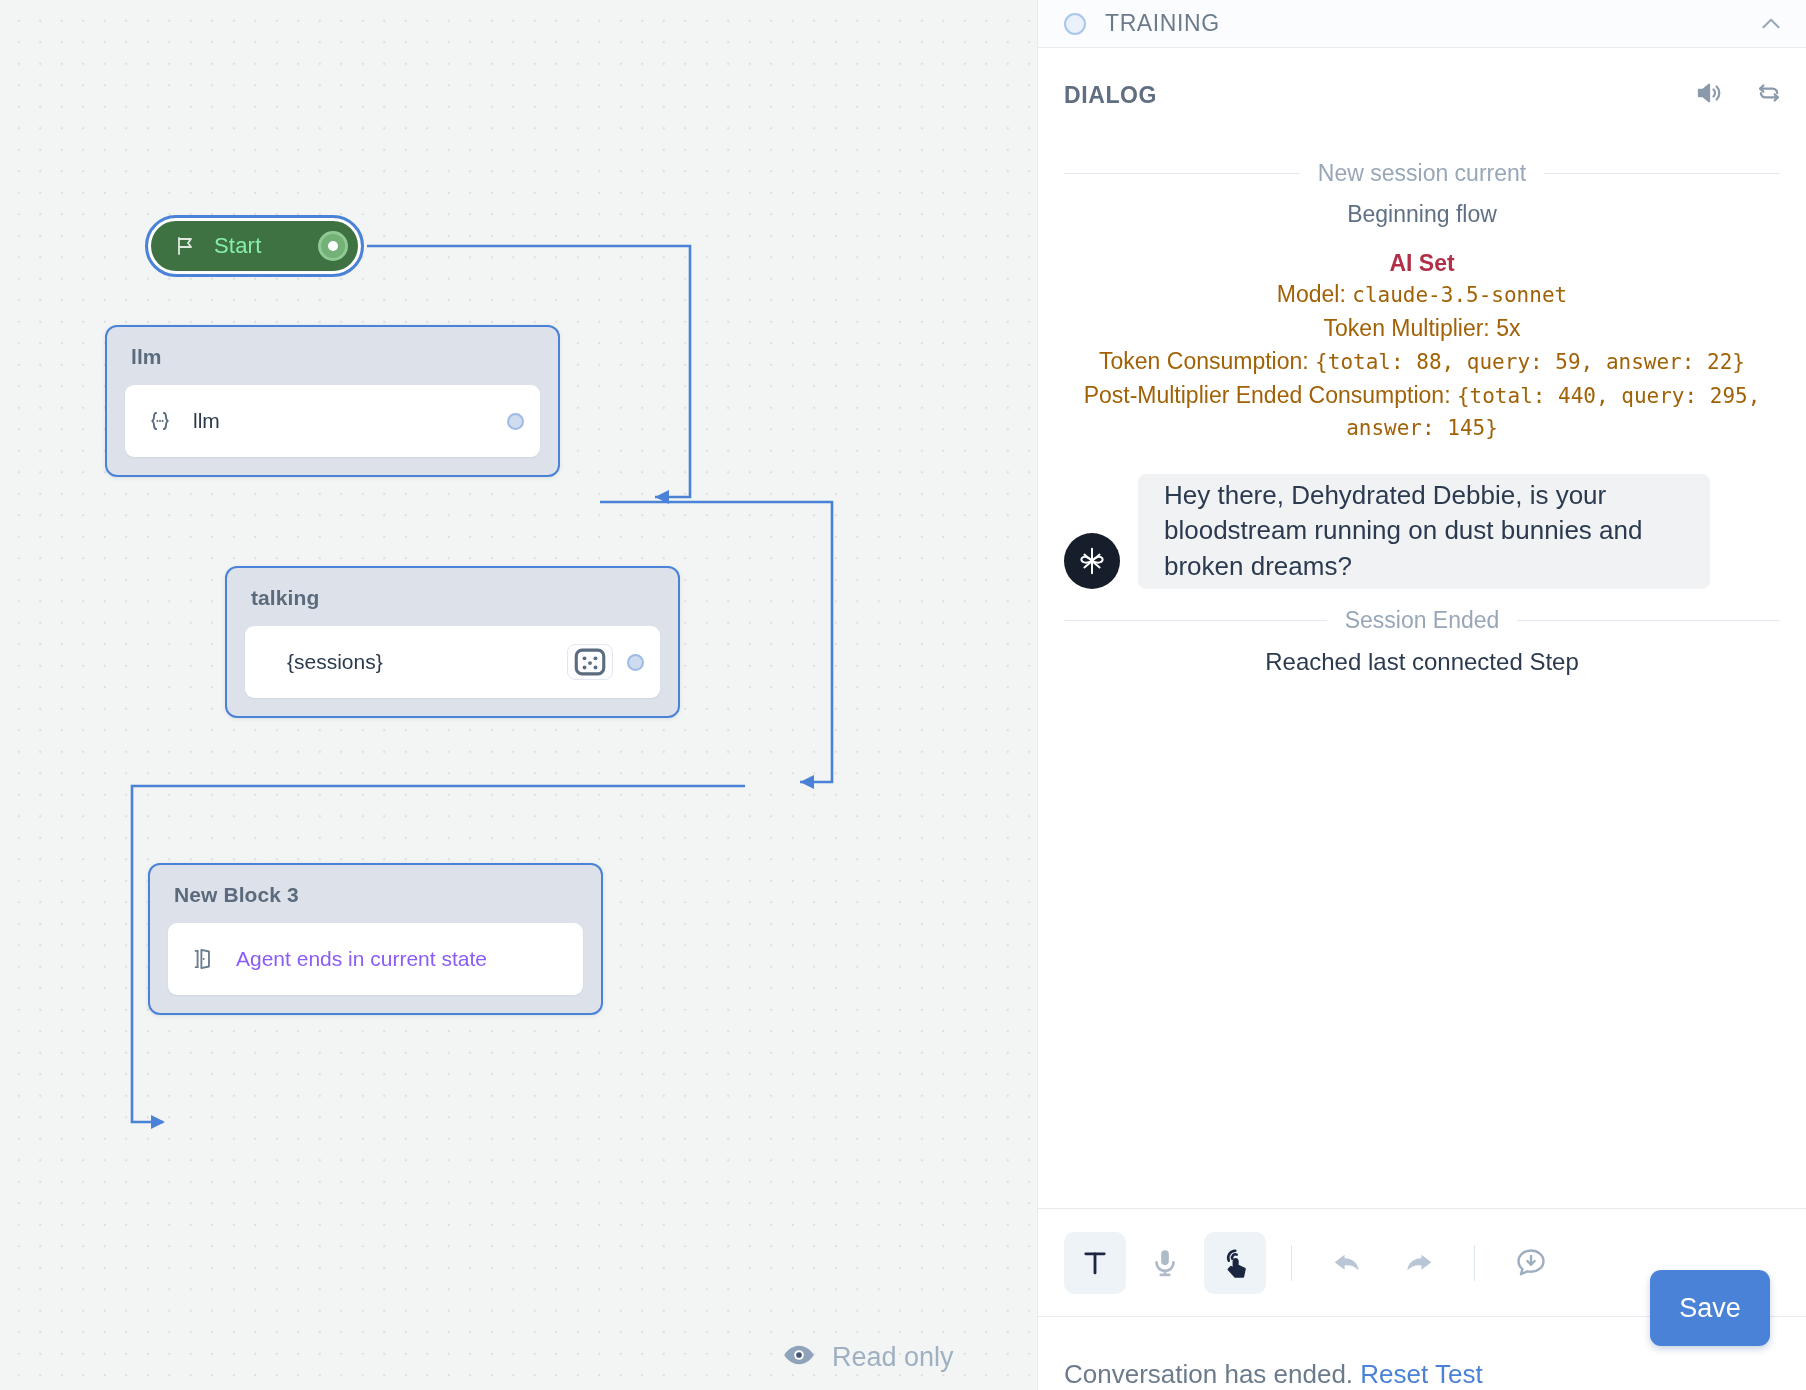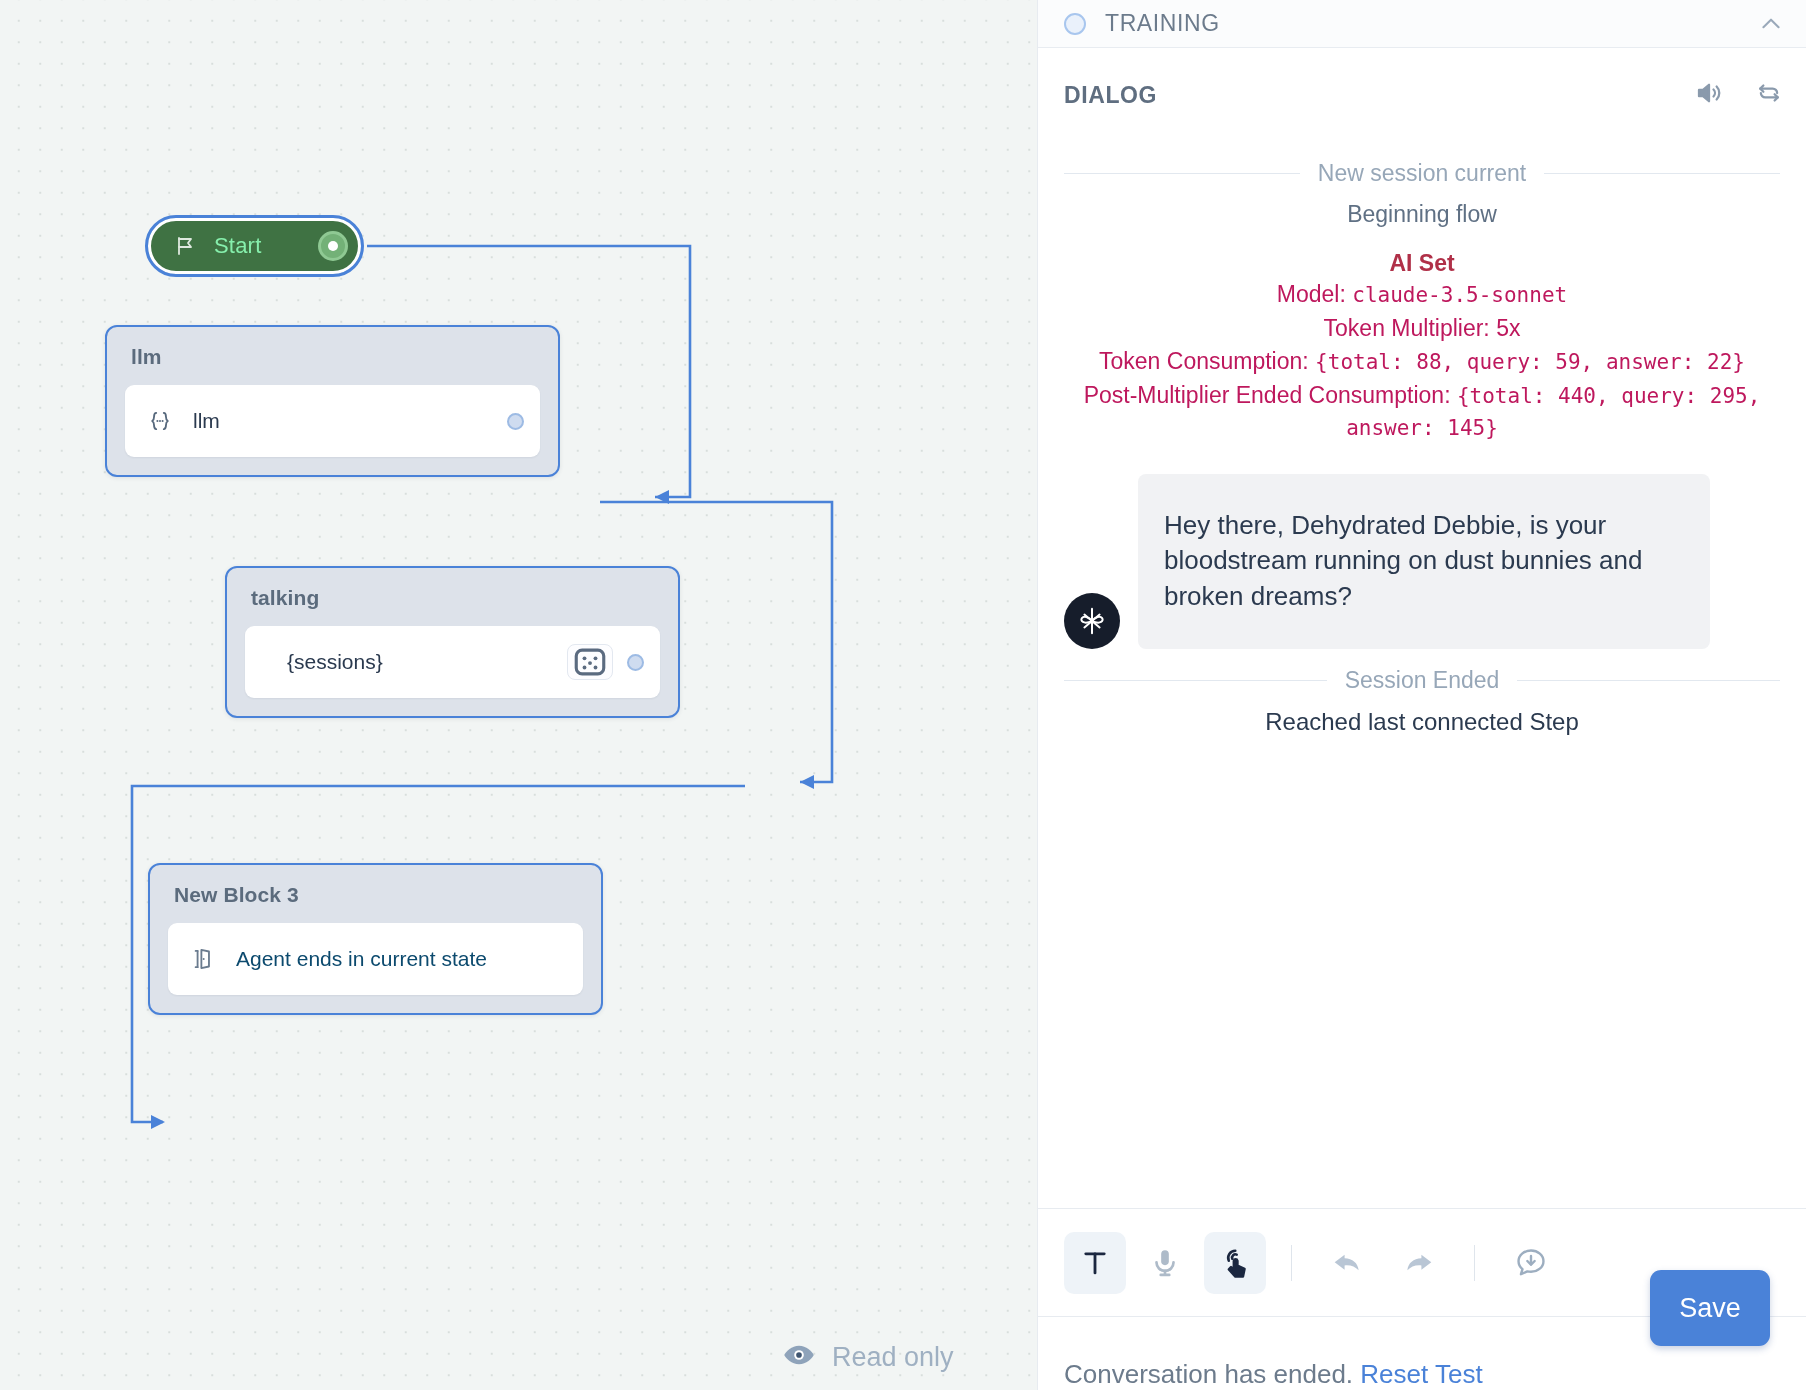--- a/index.html
+++ b/index.html
@@ -69,21 +69,21 @@
     border-radius: 9px;
     margin: 0 18px 18px 18px;
     height: 72px;
     display: flex; align-items: center;
     padding: 0 16px 0 22px;
     box-shadow: 0 1px 2px rgba(40,50,70,.07);
     position: relative;
   }
   .step-icon { width: 26px; height: 26px; flex: none; }
   .step-label { font-size: 21px; color: #2b3a4f; margin-left: 20px; }
-  .step-label.muted { color: #0c4a6e; }
+  .step-label.muted { color: #8b5cf6; }
   .step-spacer { flex: 1 1 auto; }
   .dice-btn {
     width: 46px; height: 36px; border-radius: 8px;
     border: 1px solid #e3e8f0; background: #fdfdff;
     display: flex; align-items: center; justify-content: center;
     flex: none; margin-right: 14px;
   }
   .step-port {
     width: 17px; height: 17px; border-radius: 50%;
     background: #cfdcf0; border: 2px solid #9dbbe4; flex: none;
@@ -151,38 +151,38 @@
 
   .sys-line {
     text-align: center; font-size: 23px; color: #5f7084;
     margin: 14px 0;
   }
   .ai-set-title {
     text-align: center; font-size: 23px; color: #b03048;
     font-weight: 700; margin-top: 22px;
   }
   .meta-line {
-    text-align: center; font-size: 23px; color: #be185d;
+    text-align: center; font-size: 23px; color: #a16207;
     line-height: 1.38; margin-top: 2px;
   }
   .meta-line .mono { font-family: "DejaVu Sans Mono", monospace; font-size: 21px; }
 
   .msg-row {
     display: flex; align-items: flex-end; gap: 18px;
     margin: 30px 0 12px 0;
   }
   .avatar {
     width: 56px; height: 56px; border-radius: 50%;
     background: #161d2b; flex: none;
     display: flex; align-items: center; justify-content: center;
   }
   .avatar svg { width: 32px; height: 32px; }
   .bubble {
     background: #f1f2f4; border-radius: 8px;
-    padding: 34px 26px;
+    padding: 4px 26px;
     font-size: 26px; line-height: 1.37; color: #2b3a4f;
     max-width: 572px;
   }
   .ended-note {
     text-align: center; font-size: 24px; color: #2b3a4f; margin: 8px 0 0 0;
   }
 
   .toolbar {
     flex: none; height: 108px;
     border-top: 1px solid #e7ebf0;

